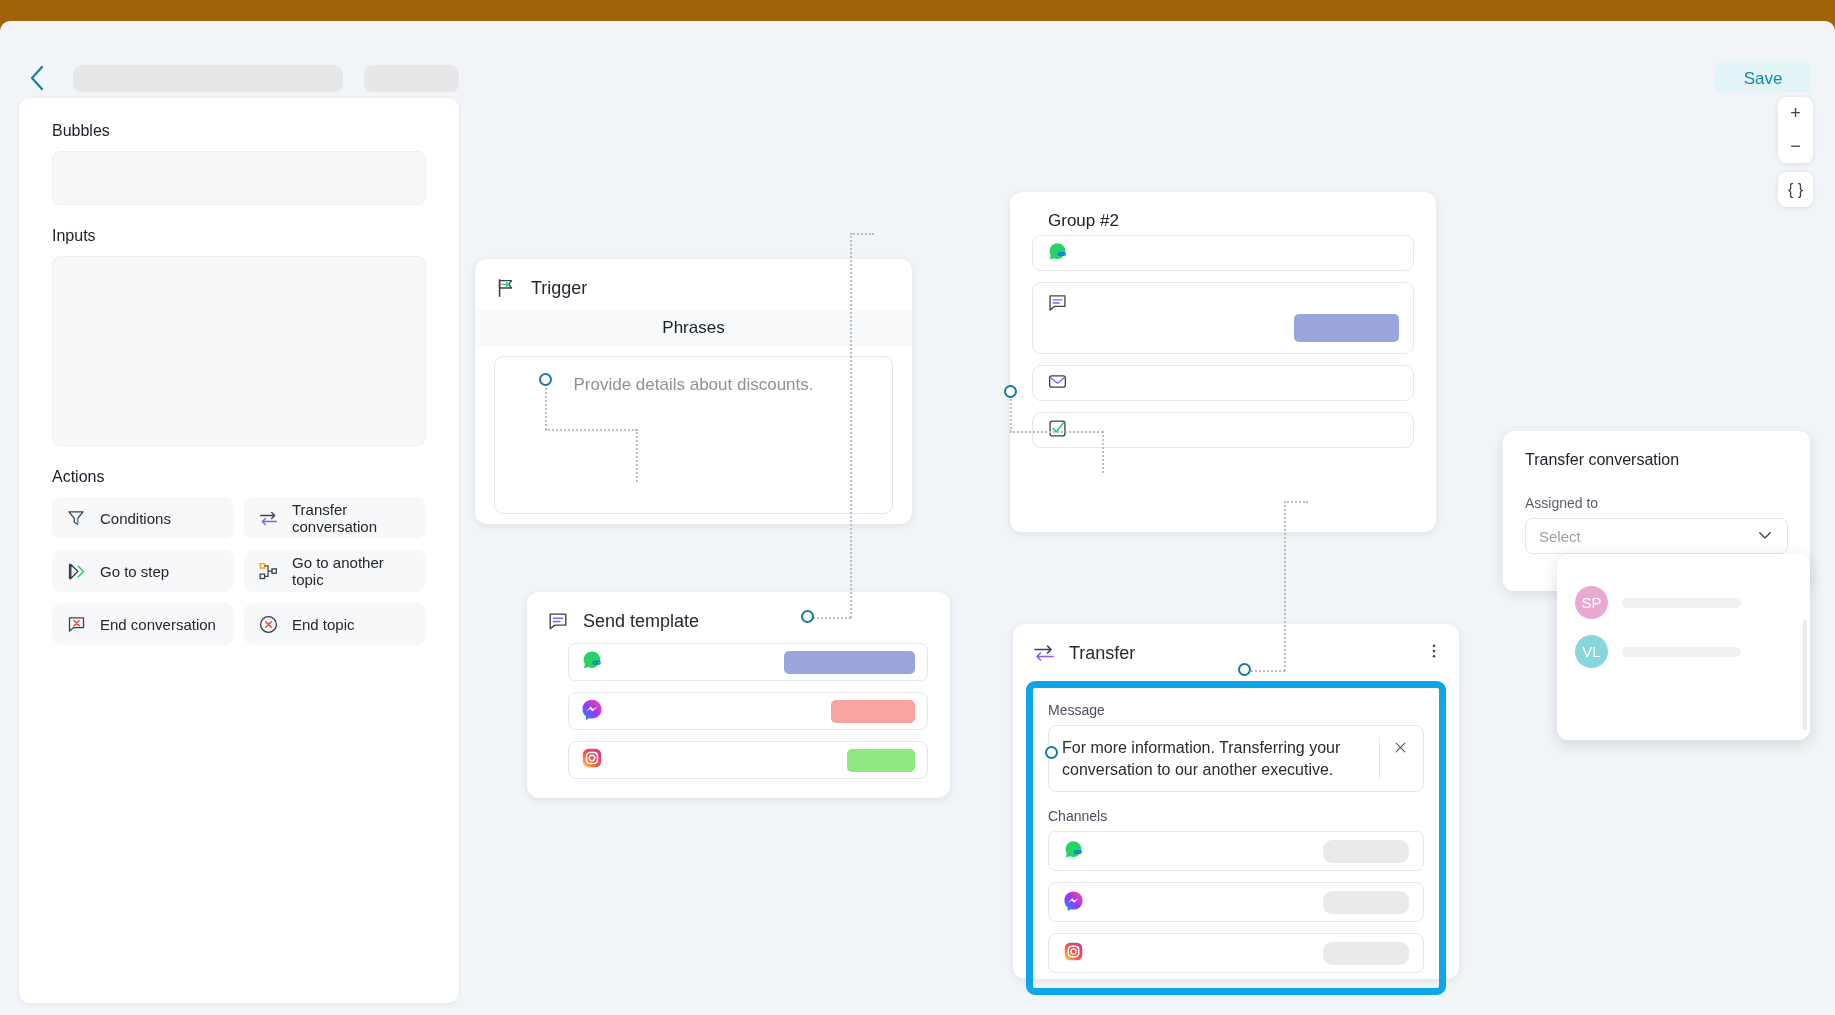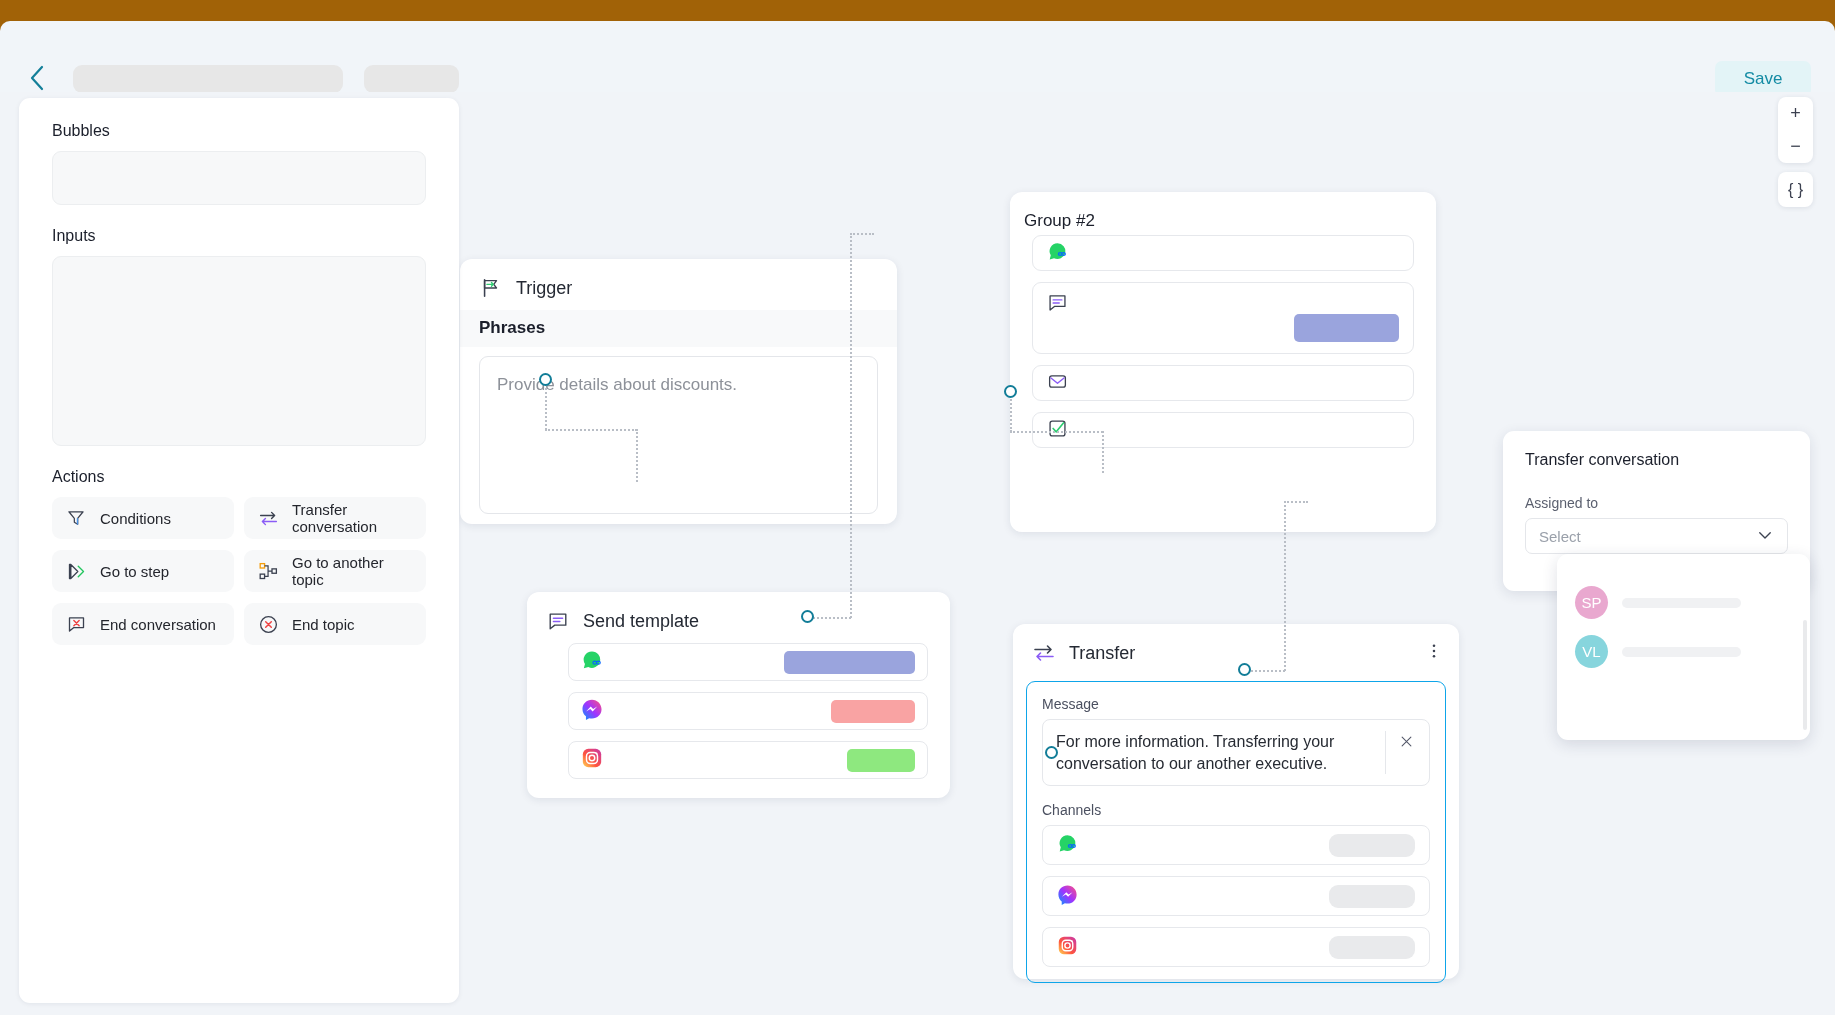--- a/index.html
+++ b/index.html
@@ -106,25 +106,25 @@
     box-shadow: 0 2px 9px rgba(25,35,70,.09);
   }
   .node-head {
     display: flex; align-items: center; gap: 13px;
     padding: 17px 19px 10px 19px;
   }
   .node-title { font-size: 18px; color: #242933; }
   .node-ico { width: 24px; height: 24px; display: flex; align-items: center; justify-content: center; }
 
   
-  #trigger { left: 460px; top: 167px; width: 437px; height: 265px; }
+  #trigger { left: 475px; top: 167px; width: 437px; height: 265px; text-align: center; }
   .phrases-head {
     background: #f8f9fa;
     padding: 8px 19px 9px 19px;
-    font-size: 17px; font-weight: bold; color: #1b1f2b;
+    font-size: 17px; font-weight: normal; color: #1b1f2b;
   }
   .phrases-box {
     margin: 9px 19px 0 19px;
     height: 158px;
     border: 1px solid #e4e6ea;
     border-radius: 9px;
     padding: 18px 17px;
     font-size: 17px;
     color: #8d9199;
   }
@@ -137,35 +137,35 @@
     border: 1px solid #e6e8ec;
     border-radius: 8px;
     display: flex; align-items: center;
     padding: 0 12px;
     justify-content: space-between;
   }
   .ch-row .pill { height: 23px; border-radius: 5px; }
 
   
   #group2 { left: 1010px; top: 100px; width: 426px; height: 340px; }
-  .group-title { font-size: 17px; color: #1b1f2b; padding: 19px 22px 4px 14px; }
+  .group-title { font-size: 17px; color: #1b1f2b; padding: 19px 22px 4px 38px; }
   .g-row {
     margin: 0 22px 11px 22px;
     border: 1px solid #e6e8ec;
     border-radius: 9px;
     display: flex; align-items: center;
     padding: 0 14px;
     justify-content: space-between;
   }
 
   
   #transfer { left: 1013px; top: 532px; width: 446px; height: 355px; }
   .tr-inner {
     margin: 6px 13px 0 13px;
-    border: 1px solid #0ea5e9;
+    border: 7px solid #0ea5e9;
     border-radius: 9px;
     padding: 14px 15px 15px 15px;
   }
   .fld-label { font-size: 14px; color: #4b5060; margin-bottom: 7px; }
   .msg-box {
     border: 1px solid #e5e7eb;
     border-radius: 8px;
     padding: 11px 13px;
     display: flex; align-items: flex-start; gap: 10px;
     margin-bottom: 16px;

